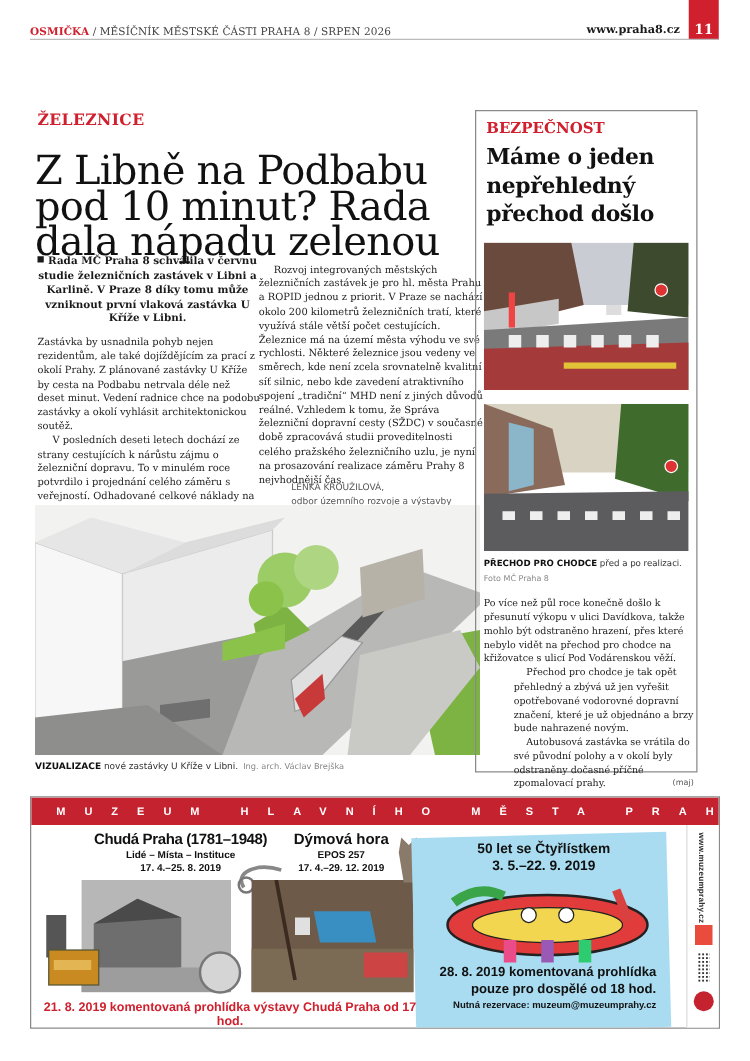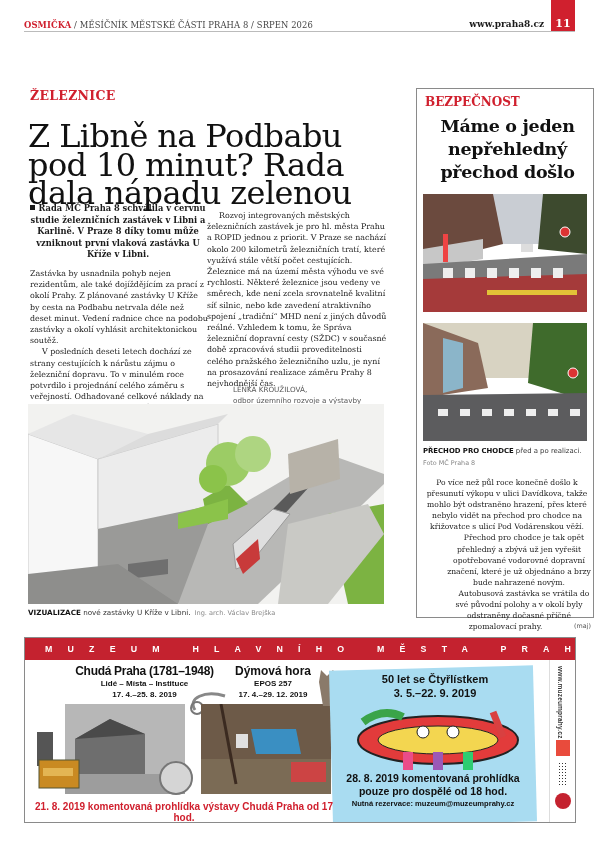--- a/index.html
+++ b/index.html
@@ -25,21 +25,21 @@
   .col1 p + p, .col2 p + p { text-indent: 12px; }
   .col2 p:first-child { text-indent: 12px; }
   .quote-attr { position: absolute; left: 233px; top: 385px; font-family: "DejaVu Sans", sans-serif; font-size: 7.2px; line-height: 10.5px; color: #555; }
 
   .viz-image { position: absolute; left: 28px; top: 404px; width: 356px; height: 200px; overflow: hidden; background: #e8e8e6; }
   .viz-caption { position: absolute; left: 28px; top: 608px; font-family: "DejaVu Sans", sans-serif; font-size: 7.2px; color: #333; white-space: nowrap; }
   .viz-caption b { font-weight: bold; color: #111; }
   .viz-caption .credit { color: #888; margin-left: 4px; font-size: 6.6px; }
 
   
-  .sidebox { position: absolute; left: 416px; top: 88px; width: 178px; height: 530px; border: 1px solid #8a8a8a; text-align: center; }
+  .sidebox { position: absolute; left: 380px; top: 88px; width: 178px; height: 530px; border: 1px solid #8a8a8a; }
   .side-kicker { position: absolute; left: 8px; top: 6px; color: #d0202e; font-weight: bold; font-size: 12px; }
   .side-headline { position: absolute; left: 8px; top: 26px; width: 165px; font-size: 17.5px; line-height: 23px; font-weight: bold; color: #111; letter-spacing: -0.3px; }
   .photo { position: absolute; left: 6px; width: 164px; height: 118px; overflow: hidden; }
   .photo1 { top: 105px; }
   .photo2 { top: 234px; }
   .photo-caption { position: absolute; left: 6px; top: 358px; font-family: "DejaVu Sans", sans-serif; font-size: 6.9px; color: #333; white-space: nowrap; }
   .photo-caption b { font-weight: bold; color: #111; }
   .photo-credit { position: absolute; left: 6px; top: 370px; font-family: "DejaVu Sans", sans-serif; font-size: 6.4px; color: #888; }
   .side-body { position: absolute; left: 6px; top: 388px; width: 168px; font-size: 7.6px; line-height: 11.1px; color: #222; }
   .side-body p + p { text-indent: 10px; margin-left: 24px; }
@@ -50,21 +50,21 @@
   .ad-banner { position: absolute; left: 0; top: 0; width: 100%; height: 22px; background: #c4222f; color: #fff; font-family: "Liberation Sans", sans-serif; font-weight: bold; font-size: 8.8px; letter-spacing: 15.2px; padding-left: 20px; line-height: 22px; white-space: nowrap; }
   .ad-t1 { position: absolute; left: 42px; top: 26px; width: 155px; text-align: center; font-family: "Liberation Sans", sans-serif; font-weight: bold; color: #111; }
   .ad-t1 .big { font-size: 12px; letter-spacing: -0.3px; display: block; }
   .ad-t1 .small { font-size: 8px; display: block; line-height: 11px; }
   .ad-t2 { position: absolute; left: 198px; top: 26px; width: 100px; text-align: center; font-family: "Liberation Sans", sans-serif; font-weight: bold; color: #111; }
   .ad-t2 .big { font-size: 12px; display: block; }
   .ad-t2 .small { font-size: 8px; display: block; line-height: 11px; }
   .ad-blue { position: absolute; left: 306px; top: 30px; width: 204px; height: 156px; background: #a9dcf1; transform: rotate(-1.5deg); }
   .ad-t3 { position: absolute; left: 320px; top: 34px; width: 180px; text-align: center; font-family: "Liberation Sans", sans-serif; font-weight: bold; color: #111; }
   .ad-t3 .big { font-size: 11px; display: block; line-height: 14px; }
-  .ad-bottom-right { position: absolute; left: 316px; top: 134px; width: 184px; text-align: center; font-family: "Liberation Sans", sans-serif; font-weight: bold; color: #111; }
+  .ad-bottom-right { position: absolute; left: 316px; top: 134px; width: 184px; text-align: right; font-family: "Liberation Sans", sans-serif; font-weight: bold; color: #111; }
   .ad-bottom-right .l1 { font-size: 10.5px; display: block; line-height: 13px; }
   .ad-bottom-right .l3 { font-size: 7.6px; display: block; line-height: 12px; }
   .ad-bottom-left { position: absolute; left: 0; top: 163px; width: 318px; text-align: center; font-family: "Liberation Sans", sans-serif; font-weight: bold; font-size: 10px; color: #d0202e; }
   .ad-side { position: absolute; right: 0; top: 22px; width: 26px; height: 164px; background: #fff; border-left: 1px solid #ddd; }
   .ad-side-url { position: absolute; left: 7px; top: 6px; writing-mode: vertical-rl; font-family: "Liberation Sans", sans-serif; font-size: 6.5px; font-weight: bold; color: #333; letter-spacing: 0.2px; }
   .ad-side-logo1 { position: absolute; left: 6px; top: 80px; width: 14px; height: 16px; background: #e94b3c; }
   .ad-side-dots { position: absolute; left: 8px; top: 102px; width: 10px; height: 24px; background-image: radial-gradient(#333 0.8px, transparent 1px); background-size: 3px 3px; }
   .ad-side-logo2 { position: absolute; left: 5px; top: 133px; width: 16px; height: 16px; border-radius: 50%; background: #c4222f; }
   .ad-img { position: absolute; overflow: hidden; }
 </style>

